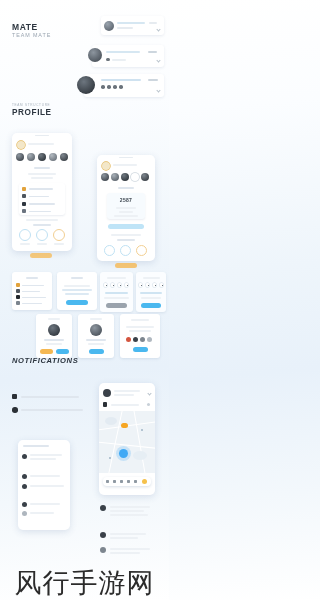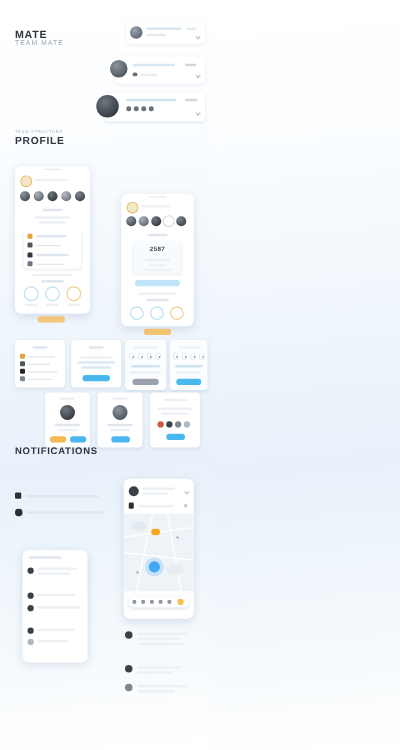--- a/index.html
+++ b/index.html
@@ -27,21 +27,21 @@
   
   .h-main { font-weight:bold; letter-spacing:.6px; color:#2d3640; }
   .h-sub { color:#9aa5b1; letter-spacing:.9px; }
 
   #user-title { position:absolute; left:12px; top:22px; font-size:8.5px; }
   #user-sub { position:absolute; left:12px; top:32px; font-size:5.4px; }
 
   #profile-kicker { position:absolute; left:12px; top:103px; font-size:3.1px; color:#a7b1bc; letter-spacing:.7px; }
   #profile-title { position:absolute; left:12px; top:108px; font-size:8.2px; }
 
-  #notif-title { position:absolute; left:12px; top:356px; font-size:7.6px; }
+  #notif-title { position:absolute; left:12px; top:356px; font-size:7.6px;font-style:italic; }
 
   
   .user-row { position:absolute; border-radius:3px; background:#fff; box-shadow:0 1px 3px rgba(70,100,140,.12); }
   .ur-av { position:absolute; border-radius:50%; }
   .ur-bar { position:absolute; height:2.2px; border-radius:1px; background:#d6e7f2; }
   .ur-tag { position:absolute; height:2px; border-radius:1px; background:#cdd6de; }
   .ur-chev { position:absolute; width:3px; height:3px; border-right:.8px solid #b8c2cb; border-bottom:.8px solid #b8c2cb; transform:rotate(45deg); }
   .mini-av { position:absolute; width:3.6px; height:3.6px; border-radius:50%; background:#6b737b; }
 
   
@@ -342,13 +342,14 @@
 
     <div class="chat-av" style="left:0;top:27px;width:6px;height:6px;"></div>
     <div class="line l" style="position:absolute;left:10px;top:28px;width:36px;"></div>
     <div class="line l" style="position:absolute;left:10px;top:32px;width:28px;"></div>
 
     <div class="chat-av" style="left:0;top:42px;width:6px;height:6px;background:#7d868f;"></div>
     <div class="line l" style="position:absolute;left:10px;top:43px;width:40px;"></div>
     <div class="line l" style="position:absolute;left:10px;top:47px;width:30px;"></div>
   </div>
 
+  <div id="watermark">风行手游网</div>
 </div>
 
 </body></html>

